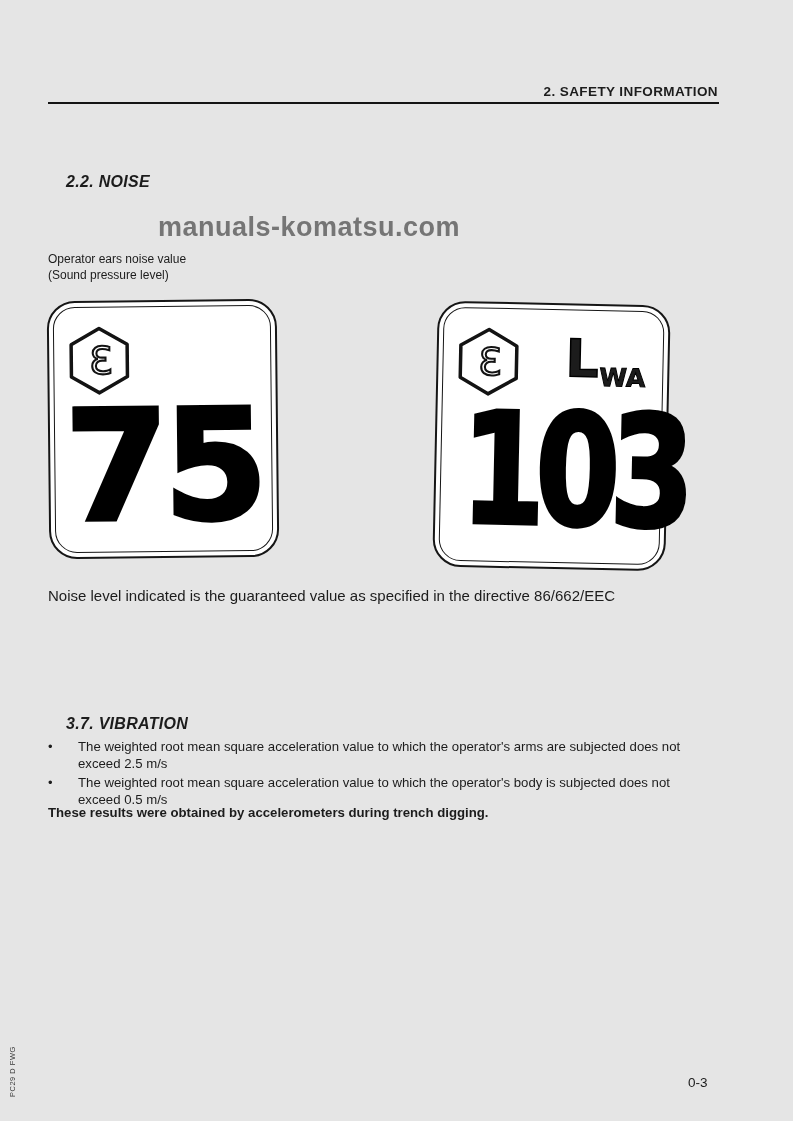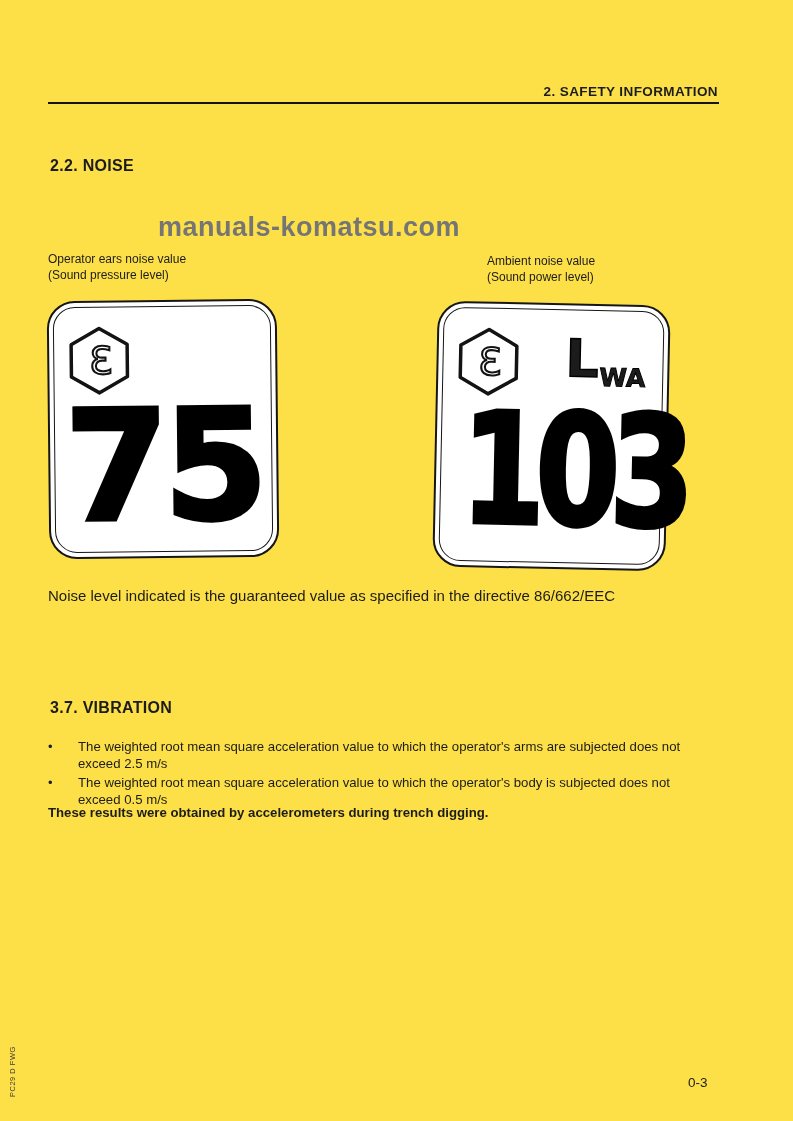--- a/index.html
+++ b/index.html
@@ -1,36 +1,36 @@
 <!DOCTYPE html>
 <html><head>
 <meta charset="utf-8">
 <style>
   html,body{margin:0;padding:0;background:#ffffff;}
   .page{
     position:relative;
     width:793px;height:1121px;
-    background:#fde047;
+    background:#e5e5e5;
     font-family:"Liberation Sans",sans-serif;
     color:#1c1c1c;
     overflow:hidden;
   }
   
   .header-title{
     position:absolute;top:84px;right:75px;
     font-size:13.5px;font-weight:600;letter-spacing:.4px;
   }
   .header-rule{
     position:absolute;top:102px;left:48px;width:671px;height:2px;
     background:#141414;
   }
   
   .sec-heading{
     position:absolute;left:50px;
-    font-size:16px;font-weight:bold;letter-spacing:.3px;margin:0;
+    font-size:16px;font-weight:bold;letter-spacing:.3px;margin:16px;font-style:italic;
   }
   #noise-heading{top:157px;}
   #vibration-heading{top:699px;}
   
   .watermark{
     position:absolute;top:212px;left:158px;
     font-size:27px;font-weight:bold;color:#757575;letter-spacing:.5px;
   }
   
   .decal-label{
@@ -100,24 +100,20 @@
 
   <h2 class="sec-heading" id="noise-heading">2.2. NOISE</h2>
 
   <div class="watermark">manuals-komatsu.com</div>
 
   <div class="decal-label" id="label-left">
     <div>Operator ears noise value</div>
     <div>(Sound pressure level)</div>
   </div>
 
-  <div class="decal-label" id="label-right">
-    <div>Ambient noise value</div>
-    <div>(Sound power level)</div>
-  </div>
 
   <div class="decal" id="decal-left">
     <div class="decal-inner">
       <div class="decal-top">
         <span>
           <svg viewBox="0 0 100 100" width="70" height="78" aria-hidden="true">
             <polygon points="50,4 90,27 90,73 50,96 10,73 10,27" fill="none" stroke="#131313" stroke-width="5" stroke-linejoin="round"></polygon>
             <text x="52" y="69" font-size="54" text-anchor="middle" fill="none" stroke="#131313" stroke-width="3" font-family="DejaVu Sans, sans-serif">Ɛ</text>
           </svg>
         </span>

